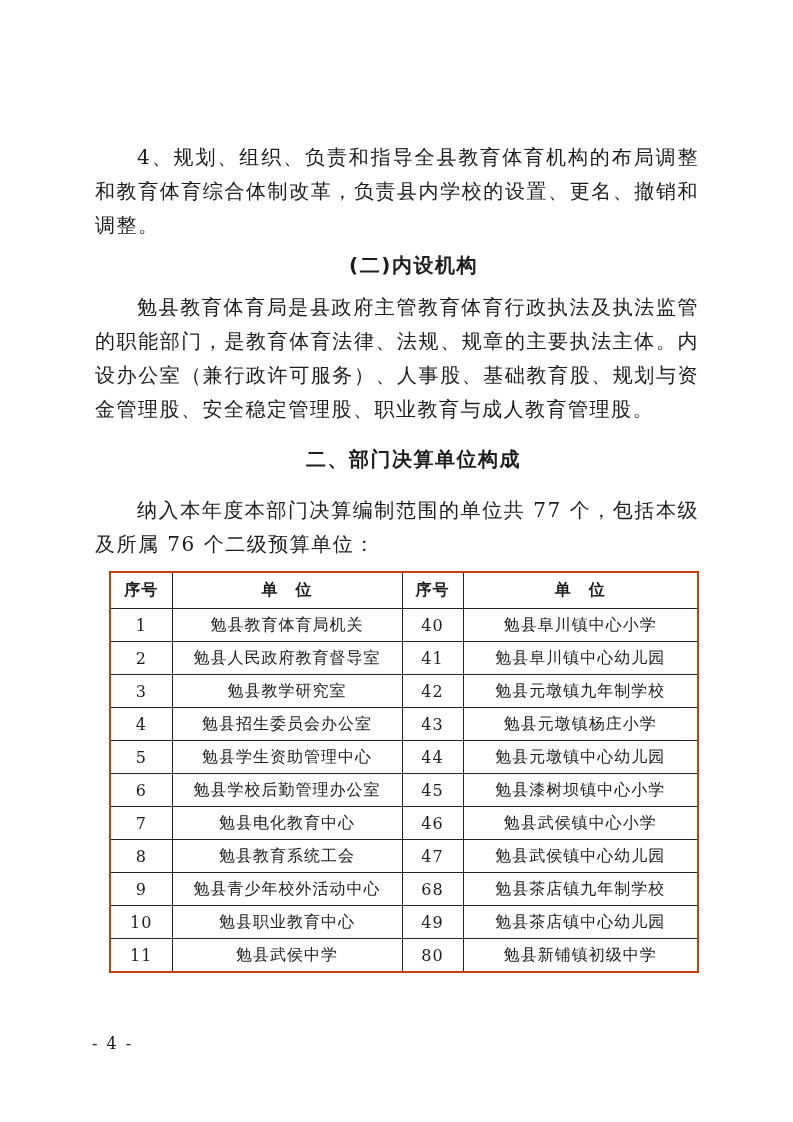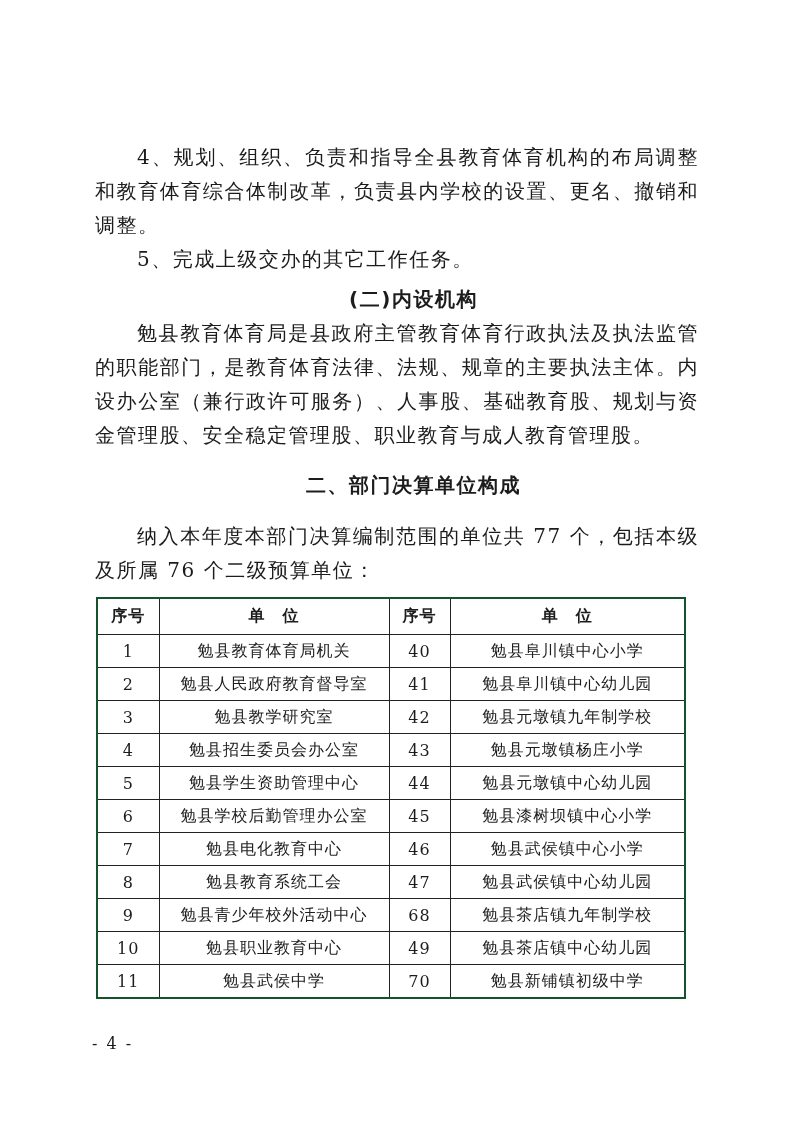--- a/index.html
+++ b/index.html
@@ -30,30 +30,30 @@
   .heading{
     margin:6px 0 0 0;
     font-family:"DejaVu Sans","Liberation Sans",sans-serif;
     font-weight:bold;
     font-size:20px;
     line-height:34px;
     letter-spacing:1.5px;
     padding-left:33px;
     text-align:center;
   }
-  .para-body2{}
+  .para-body2{margin-top:8px;}
   .heading2{margin-top:16px;}
   .para-intro{margin-top:17px;}
   table.units{
     border-collapse:collapse;
     margin-top:10px;
-    margin-left:1px;
+    margin-left:14px;
     table-layout:fixed;
     width:588px;
-    border:2px solid #14532d;
+    border:2px solid #c2410c;
   }
   table.units th, table.units td{
     border:1px solid #222;
     text-align:center;
     vertical-align:middle;
     font-size:16px;
     padding:0 2px;
     overflow:hidden;
     white-space:nowrap;
     letter-spacing:1px;
@@ -77,21 +77,20 @@
   }
 </style>
 </head>
 <body>
 
 <div class="page">
   <div class="content">
 
     <p class="para">4、规划、组织、负责和指导全县教育体育机构的布局调整和教育体育综合体制改革，负责县内学校的设置、更名、撤销和调整。</p>
 
-    <p class="para">5、完成上级交办的其它工作任务。</p>
 
     <h3 class="heading">(二)内设机构</h3>
 
     <p class="para para-body2">勉县教育体育局是县政府主管教育体育行政执法及执法监管的职能部门，是教育体育法律、法规、规章的主要执法主体。内设办公室（兼行政许可服务）、人事股、基础教育股、规划与资金管理股、安全稳定管理股、职业教育与成人教育管理股。</p>
 
     <h3 class="heading heading2">二、部门决算单位构成</h3>
 
     <p class="para para-intro">纳入本年度本部门决算编制范围的单位共 77 个，包括本级及所属 76 个二级预算单位：</p>
 
     <table class="units">
@@ -166,21 +165,21 @@
         </tr>
         <tr>
           <td>10</td>
           <td>勉县职业教育中心</td>
           <td>49</td>
           <td>勉县茶店镇中心幼儿园</td>
         </tr>
         <tr>
           <td>11</td>
           <td>勉县武侯中学</td>
-          <td>70</td>
+          <td>80</td>
           <td>勉县新铺镇初级中学</td>
         </tr>
       </tbody>
     </table>
   </div>
 
   <div class="page-number">- 4 -</div>
 </div>
 
 </body></html>

